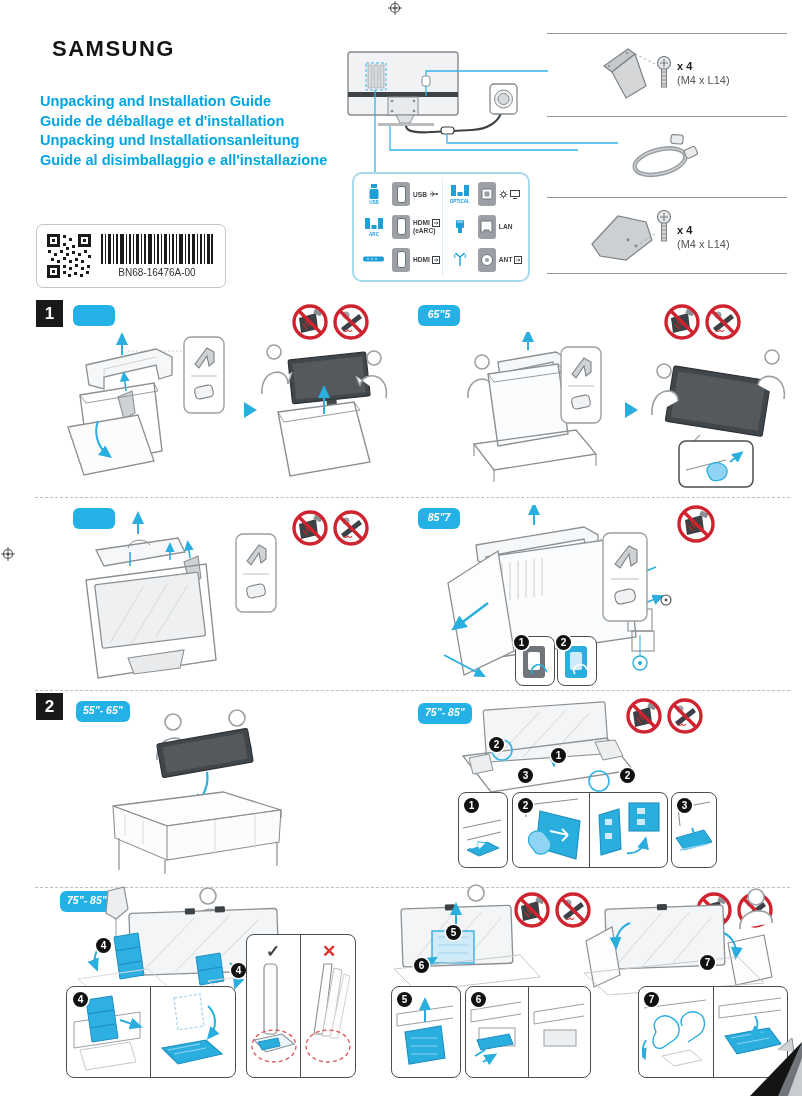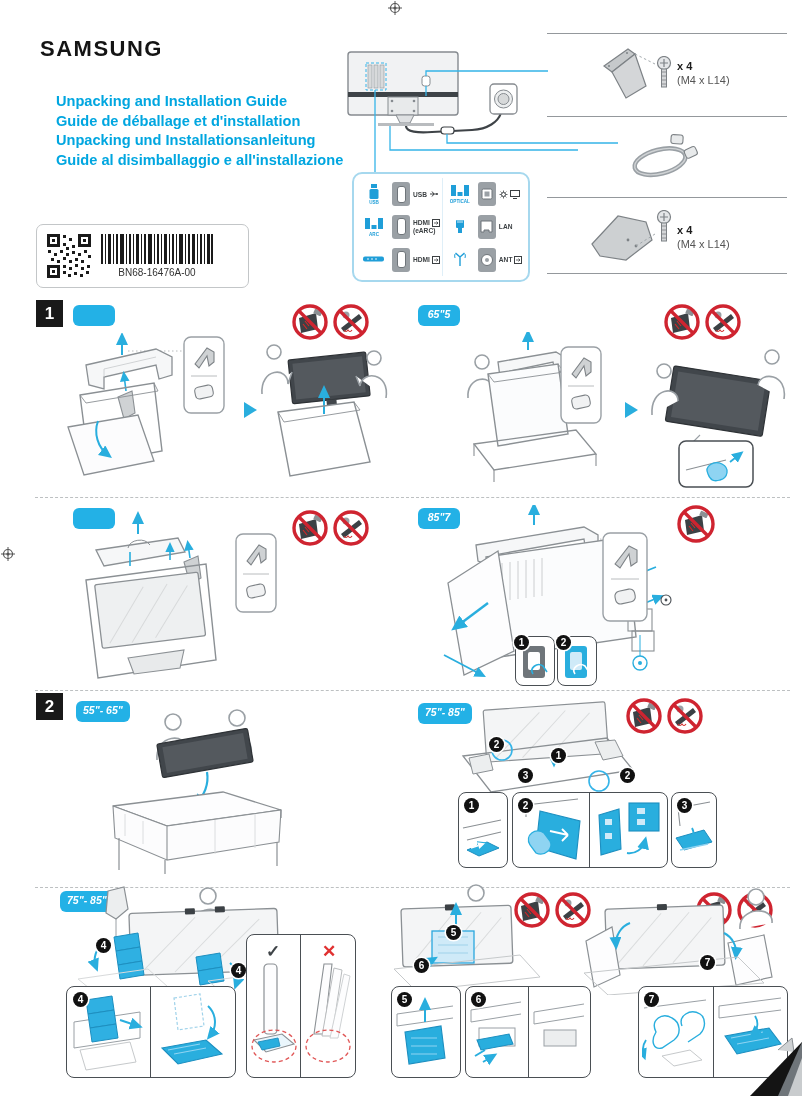--- a/index.html
+++ b/index.html
@@ -2,21 +2,21 @@
 <html><head>
 <meta charset="utf-8">
 <style>
   html,body{margin:0;padding:0;background:#e8e8e8;}
   .canvas{position:relative;width:802px;height:1116px;background:#ffffff;overflow:hidden;
           font-family:"Liberation Sans",sans-serif;color:#222;}
   .abs{position:absolute;}
   
   .logo{font-size:22px;font-weight:800;letter-spacing:1.5px;color:#141414;}
   .titles div{font-size:14.6px;font-weight:700;color:#00a6e0;line-height:19.6px;white-space:nowrap;}
-  .bccard{width:188px;height:62px;border:1.6px solid #c3c6c8;border-radius:7px;background:#fff;padding-left:23px;}
+  .bccard{width:188px;height:62px;border:1.6px solid #c3c6c8;border-radius:7px;background:#fff;}
   .bclabel{position:absolute;left:64px;top:42px;width:112px;text-align:center;font-size:10px;color:#333;}
   
   .ports{width:178px;height:110px;border:2px solid #a6d8ee;border-radius:10px;background:#fff;
          display:grid;grid-auto-flow:column;grid-template-rows:repeat(3,1fr);grid-template-columns:repeat(2,1fr);
          padding:4px 3px;box-sizing:border-box;}
   .prow{display:flex;align-items:center;gap:3px;padding:1px 2px;border-right:1px solid #dfeff8;}
   .prow:nth-child(n+4){border-right:none;}
   .devcol{width:30px;display:flex;flex-direction:column;align-items:center;}
   .devlab{font-size:4.6px;font-weight:700;color:#1f9ed8;margin-top:1px;}
   .portbox{width:18px;height:24px;background:#9aa0a5;border-radius:3px;display:flex;align-items:center;justify-content:center;flex:0 0 auto;}
@@ -63,22 +63,22 @@
       <line x1="0" y1="7" x2="14" y2="7" stroke="#555" stroke-width="1"></line>
     <circle cx="7" cy="7" r="1.6" fill="#555"></circle>
   </svg>
   <svg class="abs" style="left:1px;top:547px" width="14" height="14">
     <circle cx="7" cy="7" r="4.5" fill="none" stroke="#555" stroke-width="1.2"></circle>
     <line x1="7" y1="0" x2="7" y2="14" stroke="#555" stroke-width="1"></line>
       <line x1="0" y1="7" x2="14" y2="7" stroke="#555" stroke-width="1"></line>
     <circle cx="7" cy="7" r="1.6" fill="#555"></circle>
   </svg>
 
-  <div class="abs logo" style="left:40px;top:36px">SAMSUNG</div>
-  <div class="abs titles" style="left:56px;top:92px">
+  <div class="abs logo" style="left:52px;top:36px">SAMSUNG</div>
+  <div class="abs titles" style="left:40px;top:92px">
     <div>Unpacking and Installation Guide</div>
     <div>Guide de déballage et d'installation</div>
     <div>Unpacking und Installationsanleitung</div>
     <div>Guide al disimballaggio e all'installazione</div>
   </div>
 
   <div class="abs bccard" style="left:36px;top:224px">
     <svg class="abs" style="left:9px;top:8px" width="46" height="46">
       <rect width="46" height="46" fill="#fff"></rect>
       <g fill="#1a1a1a">

